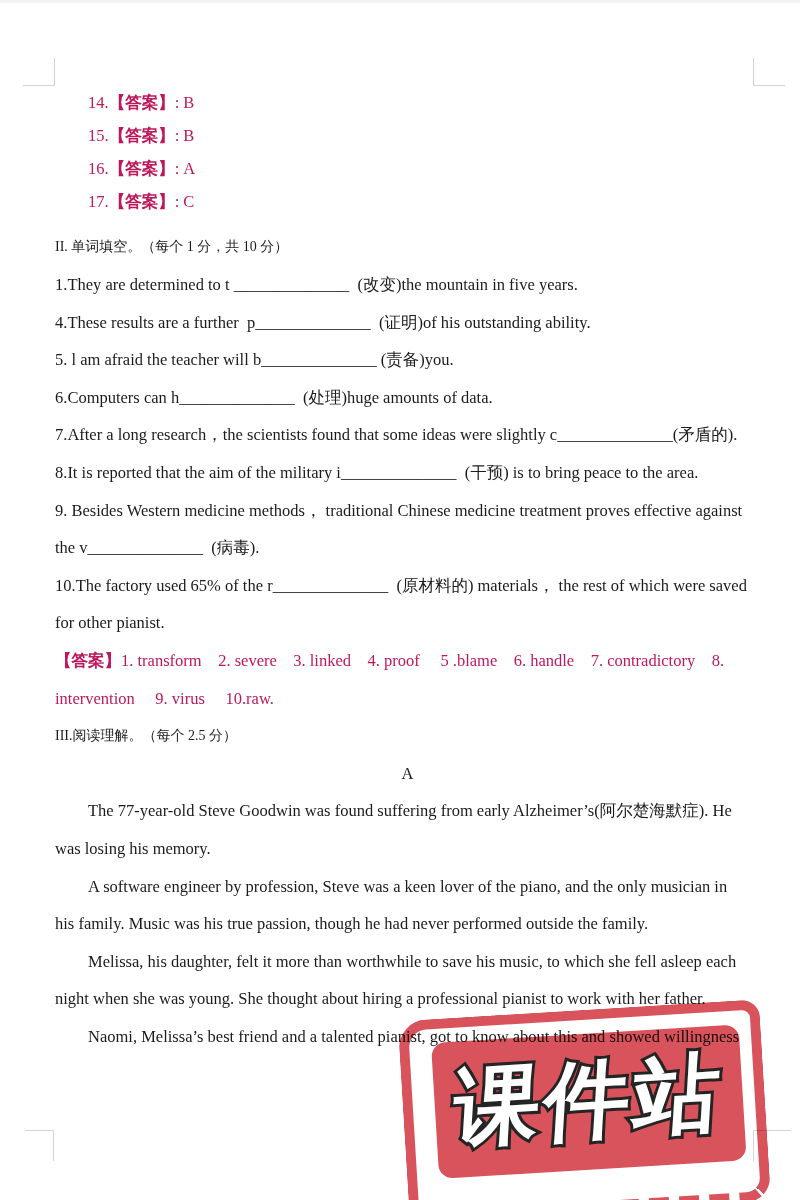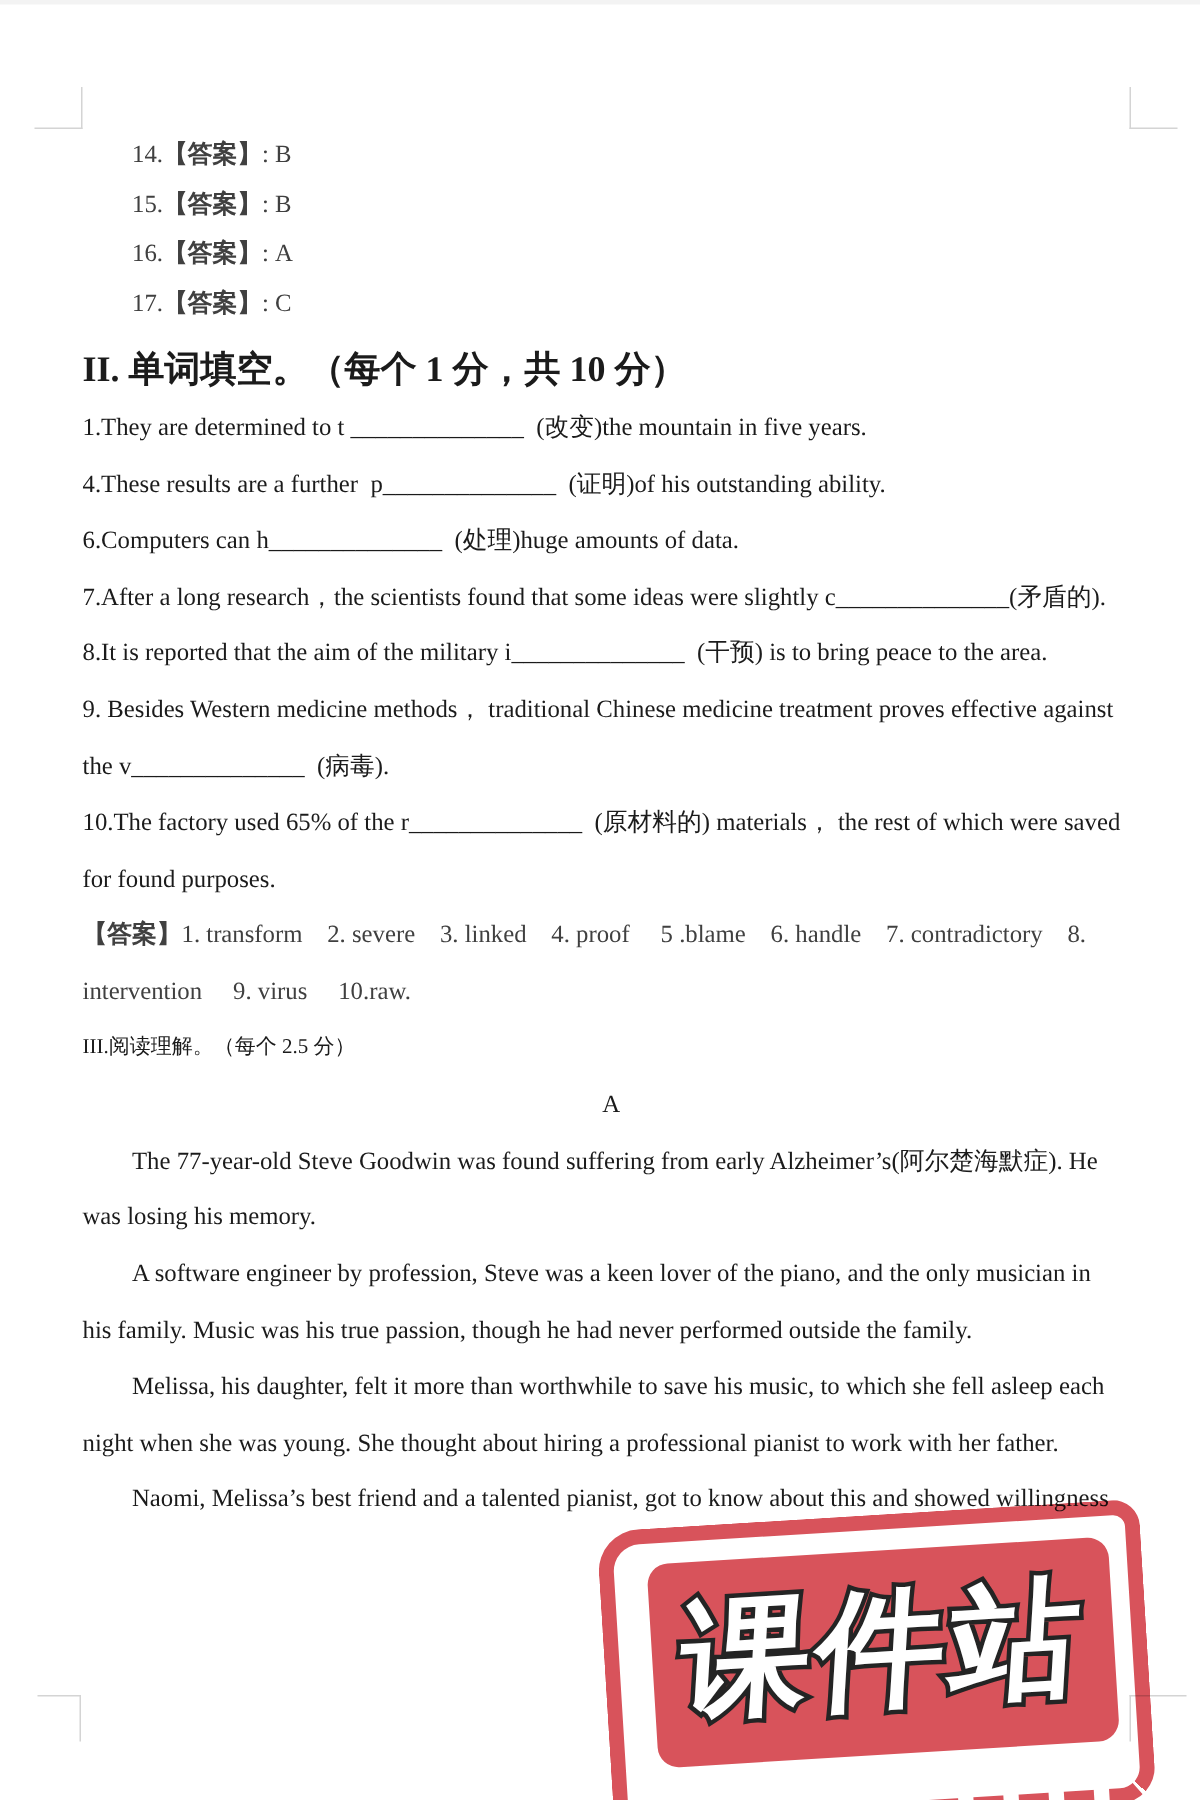--- a/index.html
+++ b/index.html
@@ -13,23 +13,23 @@
   
   .mark{position:absolute;border:0 solid #d4d4d4;}
   .mark.tl{left:23px;top:58px;width:31px;height:27px;border-right-width:1px;border-bottom-width:1px;}
   .mark.tr{left:753px;top:58px;width:31px;height:27px;border-left-width:1px;border-bottom-width:1px;}
   .mark.bl{left:25px;top:1130px;width:28px;height:30px;border-right-width:1px;border-top-width:1px;}
   .mark.br{left:753px;top:1130px;width:37px;height:30px;border-left-width:1px;border-top-width:1px;}
 
   .content{position:absolute;left:55px;top:86px;width:705px;font-size:16.5px;}
   .line{height:37.6px;line-height:37.6px;white-space:pre;}
   .ansline{height:33px;line-height:33px;padding-left:33px;white-space:pre;}
-  .red{color:#404040;}
+  .red{color:#be185d;}
   .bold{font-weight:bold;}
-  .h2{height:38px;line-height:38px;margin-top:10px;font-weight:bold;font-size:24px;white-space:pre;}
+  .h2{height:38px;line-height:38px;margin-top:10px;font-weight:normal;font-size:14px;white-space:pre;}
   .h3{height:37.6px;line-height:37.6px;font-size:14px;white-space:pre;}
   .center{text-align:center;}
   .indent{padding-left:33px;}
 
   
   .stamp-wrap{
     position:absolute;left:398px;top:1008px;width:372px;height:226px;
     transform:rotate(-3.5deg);
     mix-blend-mode:multiply;
     pointer-events:none;
@@ -68,27 +68,28 @@
 <div class="content">
 
   <div class="ansline red"><span>14.</span><span class="bold">【答案】</span><span>: B</span></div>
   <div class="ansline red"><span>15.</span><span class="bold">【答案】</span><span>: B</span></div>
   <div class="ansline red"><span>16.</span><span class="bold">【答案】</span><span>: A</span></div>
   <div class="ansline red"><span>17.</span><span class="bold">【答案】</span><span>: C</span></div>
 
   <div class="h2">II. 单词填空。（每个 1 分，共 10 分）</div>
   <div class="line">1.They are determined to t ______________  (改变)the mountain in five years.</div>
   <div class="line">4.These results are a further  p______________  (证明)of his outstanding ability.</div>
+  <div class="line">5. l am afraid the teacher will b______________ (责备)you.</div>
   <div class="line">6.Computers can h______________  (处理)huge amounts of data.</div>
   <div class="line">7.After a long research，the scientists found that some ideas were slightly c______________(矛盾的).</div>
   <div class="line">8.It is reported that the aim of the military i______________  (干预) is to bring peace to the area.</div>
   <div class="line">9. Besides Western medicine methods， traditional Chinese medicine treatment proves effective against</div>
   <div class="line">the v______________  (病毒).</div>
   <div class="line">10.The factory used 65% of the r______________  (原材料的) materials， the rest of which were saved</div>
-  <div class="line">for found purposes.</div>
+  <div class="line">for other pianist.</div>
 
   <div class="line red"><span class="bold">【答案】</span><span>1. transform    2. severe    3. linked    4. proof     5 .blame    6. handle    7. contradictory    8.</span></div>
   <div class="line red">intervention     9. virus     10.raw.</div>
 
   <div class="h3">III.阅读理解。（每个 2.5 分）</div>
   <div class="line center">A</div>
 
   <div class="line indent">The 77-year-old Steve Goodwin was found suffering from early Alzheimer’s(阿尔楚海默症). He</div>
   <div class="line">was losing his memory.</div>
   <div class="line indent">A software engineer by profession, Steve was a keen lover of the piano, and the only musician in</div>

